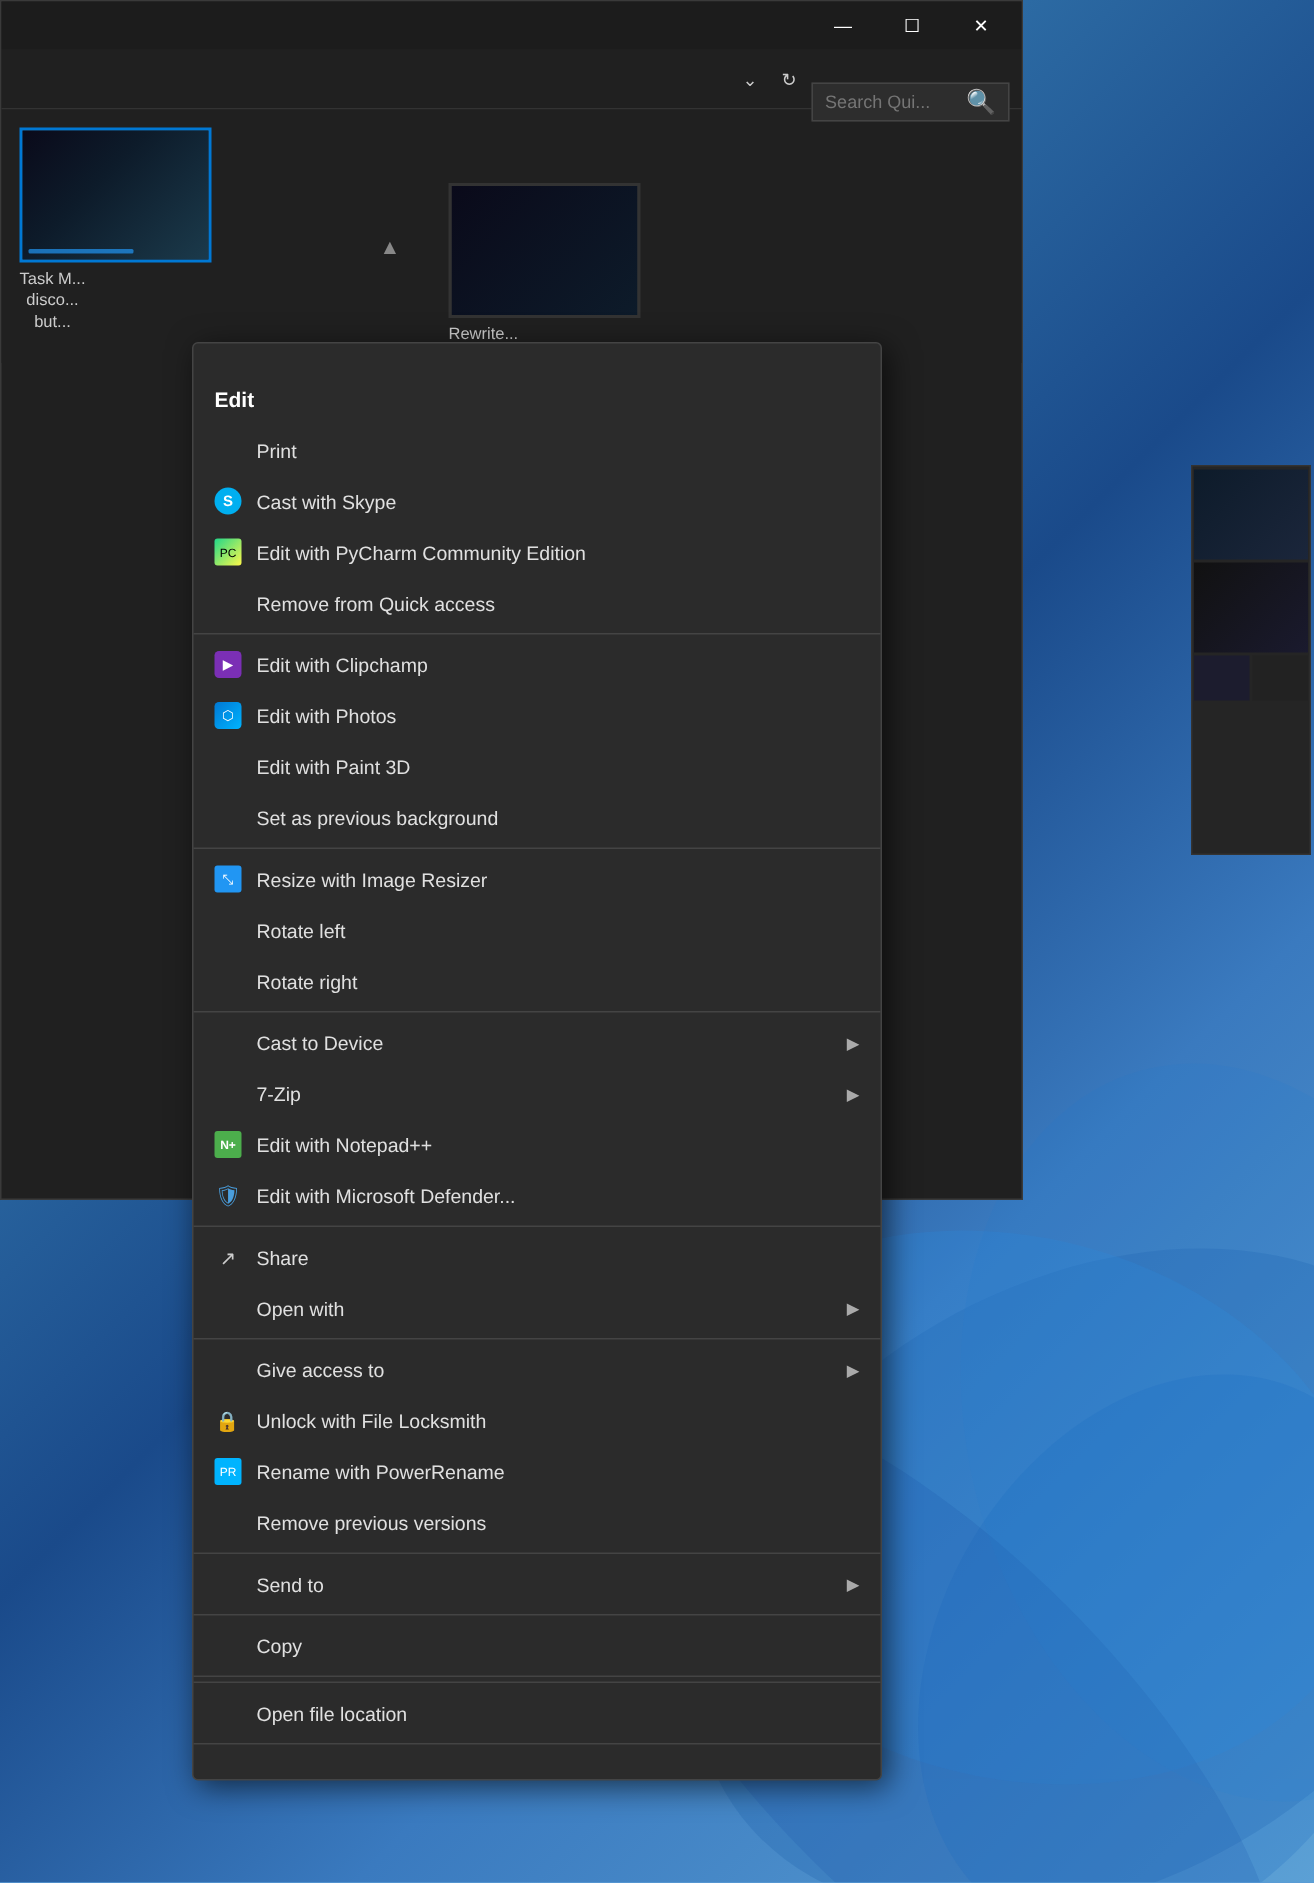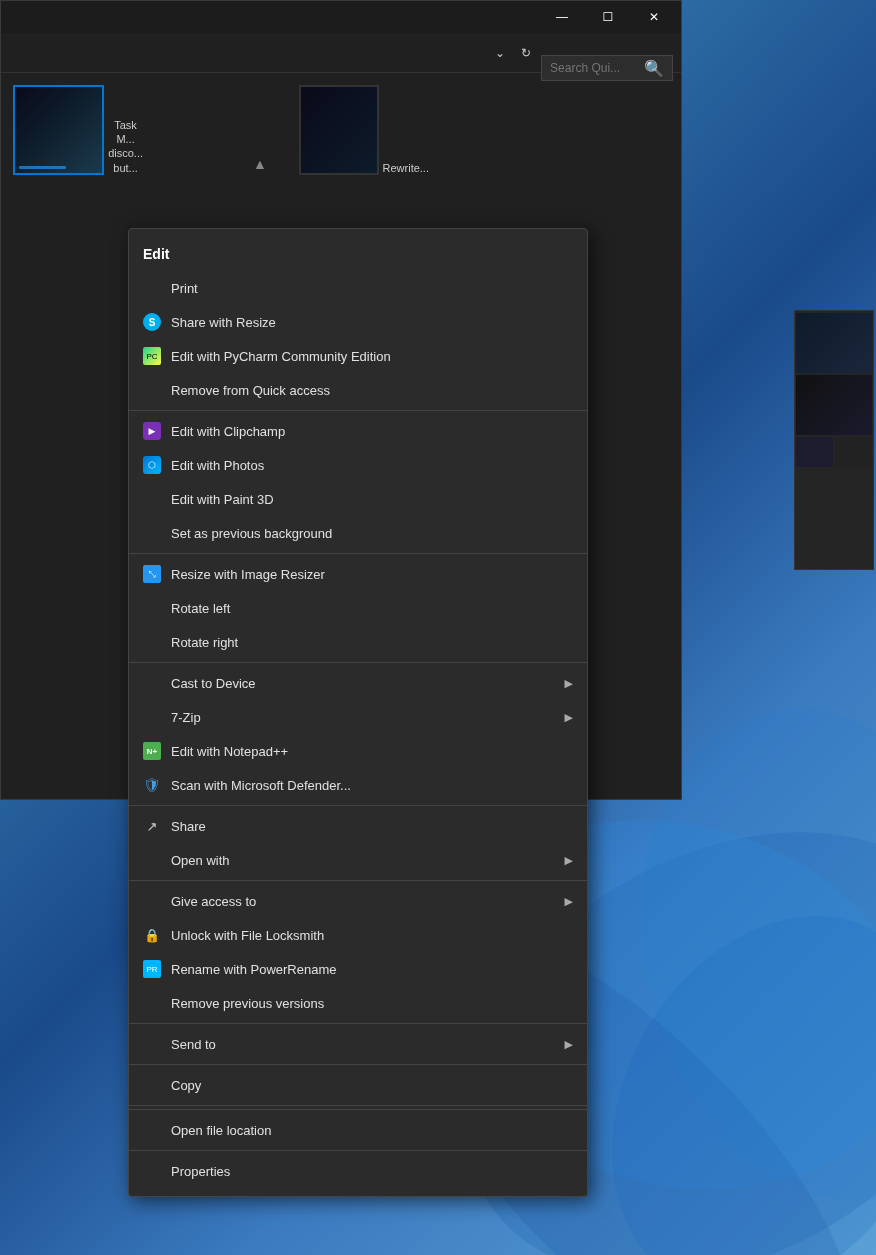--- a/index.html
+++ b/index.html
@@ -116,22 +116,22 @@
       display: flex;
       flex-wrap: wrap;
       padding: 12px;
       gap: 16px;
       background: #202020;
     }
 
     .file-item {
       width: 130px;
       display: flex;
-      flex-direction: row;
-      align-items: flex-end;
+      flex-direction: column;
+      align-items: flex-start;
       gap: 4px;
       cursor: pointer;
     }
 
     .file-thumb {
       width: 128px;
       height: 90px;
       background: #333;
       border: 2px solid transparent;
       overflow: hidden;
@@ -157,21 +157,21 @@
     .context-menu {
       position: absolute;
       top: 228px;
       left: 128px;
       width: 460px;
       background: #2b2b2b;
       border: 1px solid #444;
       border-radius: 4px;
       box-shadow: 4px 4px 20px rgba(0,0,0,0.6);
       z-index: 100;
-      padding: 8px 0;
+      padding: 20px 0;
     }
 
     .menu-item {
       display: flex;
       align-items: center;
       height: 34px;
       padding: 0 14px;
       cursor: pointer;
       color: #e0e0e0;
       font-size: 13px;
@@ -278,21 +278,21 @@
           <div style="width:100%; height:100%; display:flex; align-items:flex-end; justify-content:flex-start; padding: 4px;">
             <div style="width:60%; height:3px; background:#2196f3; opacity:0.7; border-radius:1px;"></div>
           </div>
         </div>
       </div>
       <div class="file-label">Task M...<br>disco...<br>but...</div>
     </div>
 
     <div style="position:absolute; top:155px; left:252px; color:#888; font-size:14px;">▲</div>
 
-    <div class="file-item" style="margin-left: 140px;">
+    <div class="file-item" style="margin-left: 140px; margin-top: 37px;">
       <div class="file-thumb">
         <div class="file-thumb-inner" style="background: linear-gradient(135deg, #0a0a1a, #0d1b2a);"></div>
       </div>
       <div class="file-label">Rewrite...</div>
     </div>
   </div>
 </div>
 
 <div style="position:absolute; top:310px; right:2px; width:80px; height:260px; background:#252525; border:1px solid #333;">
   <div style="width:76px; height:60px; margin:2px auto; background:linear-gradient(135deg, #0d1b2a, #1b263b);"></div>
@@ -309,21 +309,21 @@
     <span>Edit</span>
   </div>
 
   <div class="menu-item">
     <span class="menu-icon"></span>
     <span>Print</span>
   </div>
 
   <div class="menu-item">
     <span class="menu-icon icon-skype" style="border-radius:50%; background:#00aff0; color:#fff; display:flex; align-items:center; justify-content:center; font-size:10px; font-weight:bold;">S</span>
-    <span>Share with Resize</span>
+    <span>Cast with Skype</span>
   </div>
 
   <div class="menu-item">
     <span class="menu-icon" style="background:linear-gradient(135deg,#21d789,#fcf84a); border-radius:2px; display:flex; align-items:center; justify-content:center; font-size:8px; font-weight:normal; color:#000;">PC</span>
     <span>Edit with PyCharm Community Edition</span>
   </div>
 
   <div class="menu-item">
     <span class="menu-icon"></span>
     <span>Remove from Quick access</span>
@@ -382,21 +382,21 @@
     <span class="menu-arrow">▶</span>
   </div>
 
   <div class="menu-item">
     <span class="menu-icon" style="background:#4cae4c; border-radius:2px; display:flex; align-items:center; justify-content:center; color:white; font-size:8px; font-weight:bold;">N+</span>
     <span>Edit with Notepad++</span>
   </div>
 
   <div class="menu-item">
     <span class="menu-icon" style="color:#4a9edd; font-size:14px;">🛡</span>
-    <span>Scan with Microsoft Defender...</span>
+    <span>Edit with Microsoft Defender...</span>
   </div>
 
   <div class="menu-separator"></div>
 
   <div class="menu-item">
     <span class="menu-icon" style="color:#ccc; font-size:13px;">↗</span>
     <span>Share</span>
   </div>
 
   <div class="menu-item">
@@ -448,18 +448,14 @@
 
   <div class="menu-separator"></div>
 
   <div class="menu-item">
     <span class="menu-icon"></span>
     <span>Open file location</span>
   </div>
 
   <div class="menu-separator"></div>
 
-  <div class="menu-item">
-    <span class="menu-icon"></span>
-    <span>Properties</span>
-  </div>
 
 </div>
 
 </body></html>

